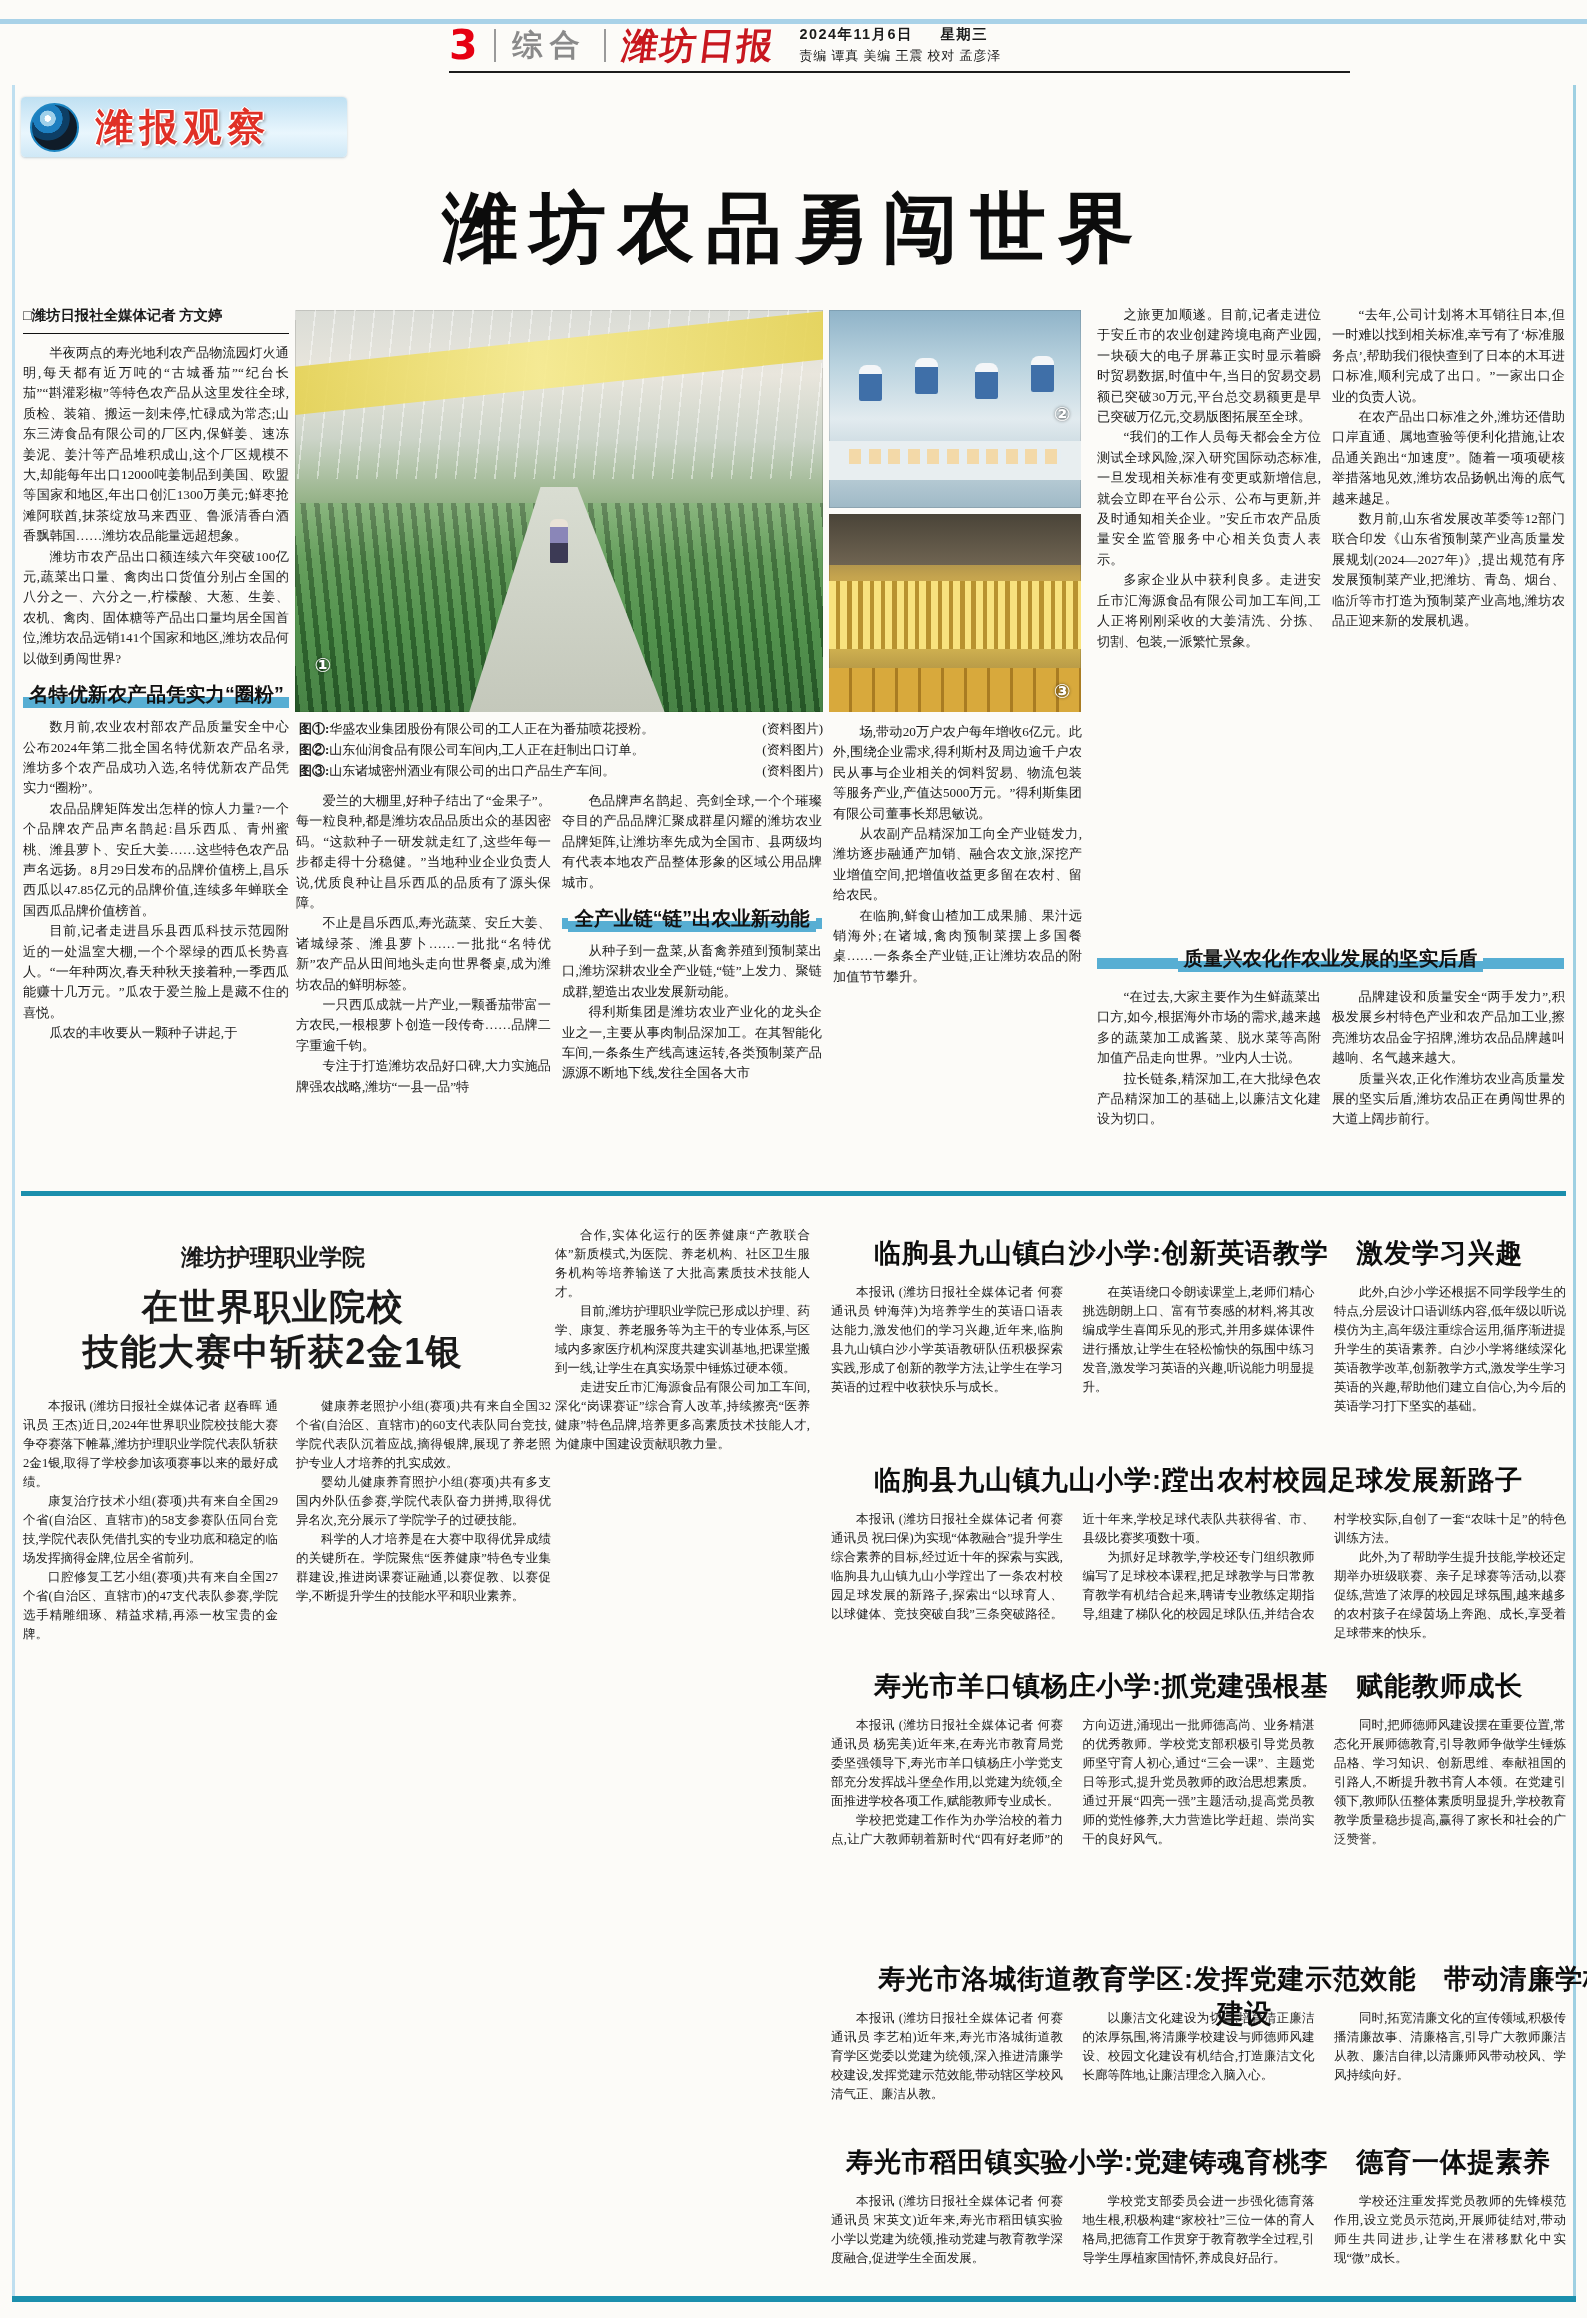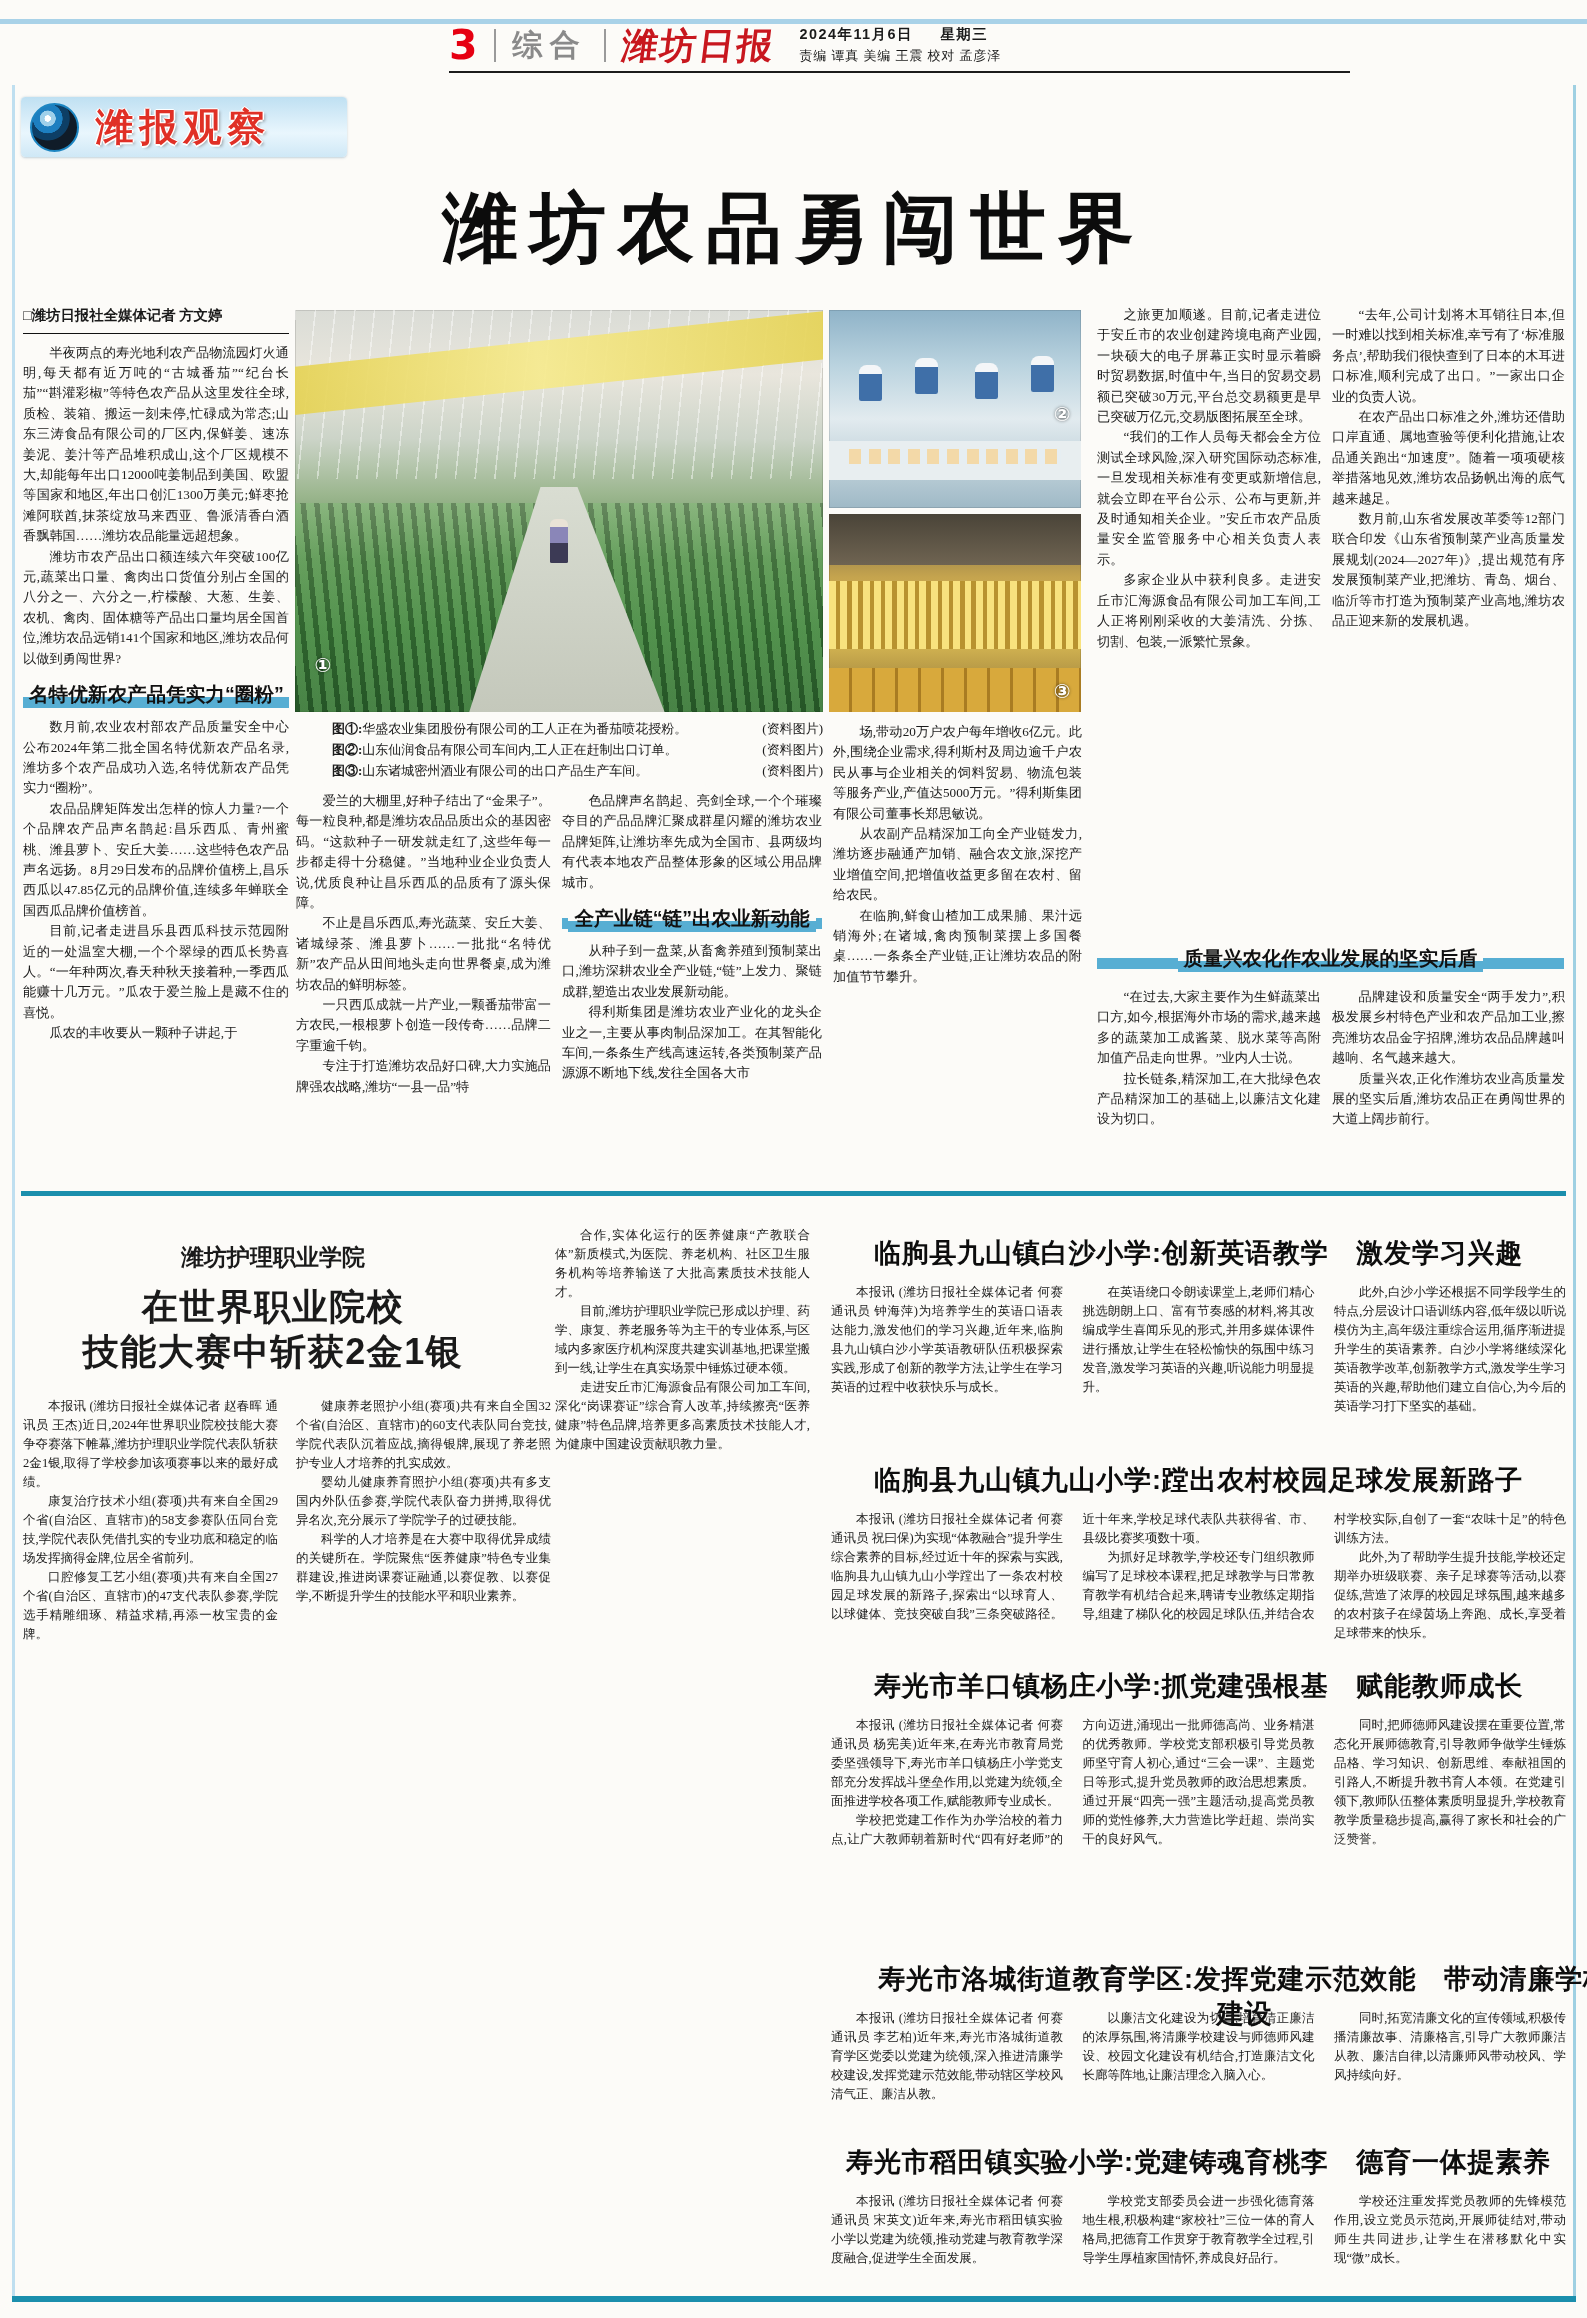--- a/index.html
+++ b/index.html
@@ -70,21 +70,21 @@
     background:linear-gradient(180deg,#4a4438,#6f6452);}
   #photo3 .bottles{position:absolute;left:0;top:34%;width:100%;height:34%;
     background:repeating-linear-gradient(90deg,#f8e27e 0 6.8px,#b8922f 6.8px 11.3px);}
   #photo3 .crates{position:absolute;left:0;bottom:0;width:100%;height:22%;
     background:repeating-linear-gradient(90deg,#d8a93c 0 19.6px,#a97c22 19.6px 23px);}
   .pnum{position:absolute;color:#fff;font:bold 19.6px/1 "DejaVu Sans",sans-serif;
     text-shadow:0 0 3px rgba(0,0,0,.8);}
   
   .caps{left:299px;top:718px;width:524px;height:65px;font:13px/21px "Liberation Serif",serif;}
   .cap{display:flex;}
-  .cap .tag{font-weight:bold;white-space:nowrap;margin-left:33px;}
+  .cap .tag{font-weight:bold;white-space:nowrap;}
   .cap .credit{margin-left:auto;white-space:nowrap;}
   
   .bt-hl{font:bold 27px/1.3 "Liberation Sans",sans-serif;text-align:center;color:#0d0d0d;letter-spacing:0.8px;}
   .bcol{font:12.5px/19px "Liberation Serif",serif;text-align:justify;overflow:hidden;}
   .cols3{column-count:3;column-gap:19.6px;}
   .college-hl{left:35px;top:1244px;width:476px;text-align:center;font-family:"Liberation Sans",sans-serif;}
   .college-hl .k{font:bold 23px/1.2 "Liberation Sans",sans-serif;margin-bottom:12px;}
   .college-hl .t{font:bold 36px/1.25 "Liberation Sans",sans-serif;letter-spacing:1.5px;}
 </style>
 </head>

